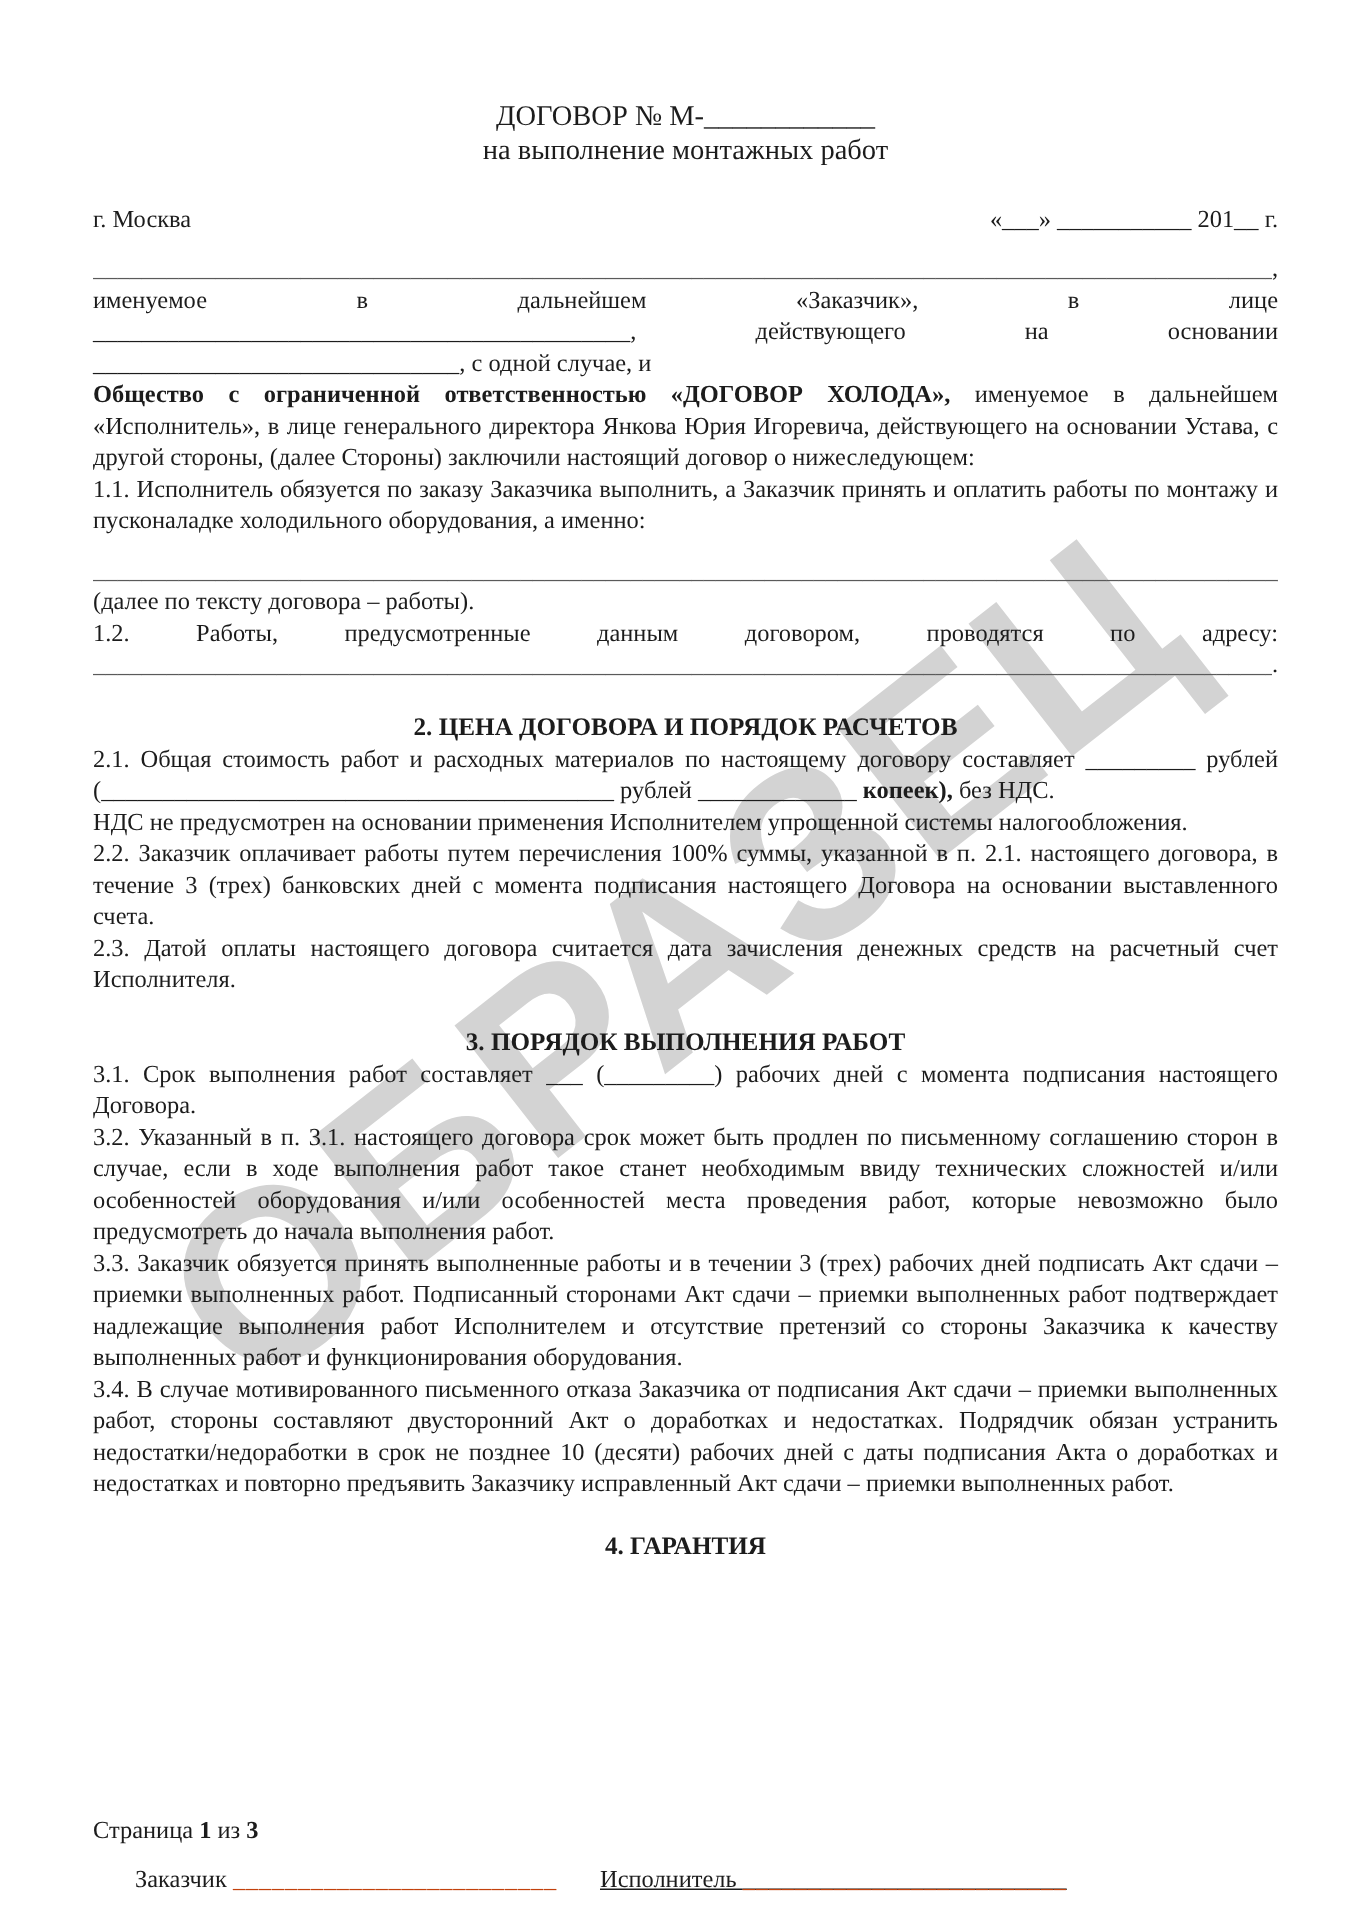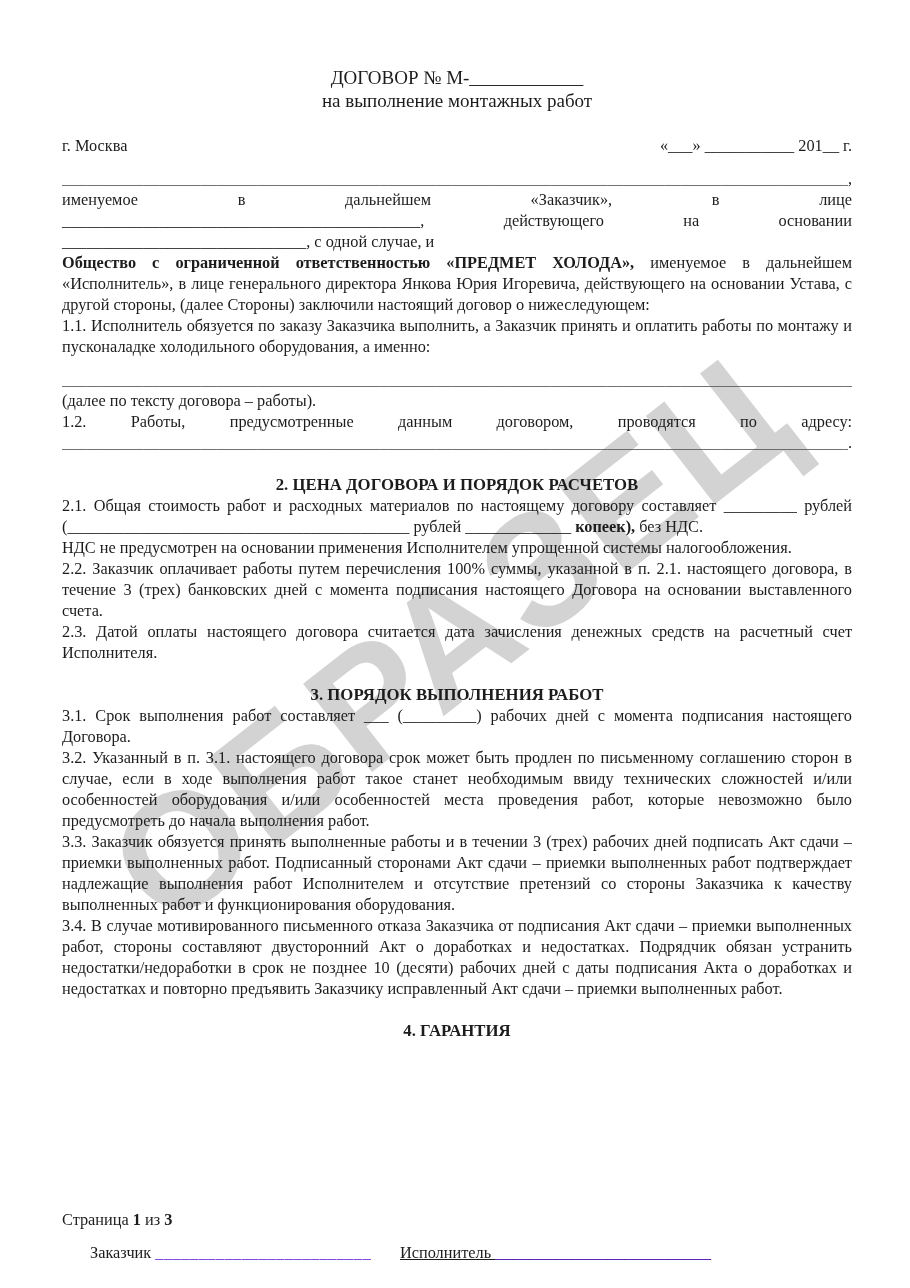--- a/index.html
+++ b/index.html
@@ -46,21 +46,21 @@
   .gap-lg { height:21px; }
   .gap-sm { height:12px; }
   .footer {
     position:absolute; left:62px; right:58px; bottom:24px;
     z-index:1; font-size:16.3px; line-height:21px;
   }
   .pageno { text-align:left; margin-bottom:12px; }
   .sigrow { position:relative; height:22px; }
   .sig-customer { position:absolute; left:28px; top:0; white-space:nowrap; }
   .sig-contractor { position:absolute; left:338px; top:0; white-space:nowrap;text-decoration:underline; }
-  .sigline { color:#6d28d9; letter-spacing:0.5px; }
+  .sigline { color:#c2410c; letter-spacing:0.5px; }
 </style>
 </head>
 <body>
 
 <div class="page">
 
   <div class="watermark">ОБРАЗЕЦ</div>
 
   <div class="content">
     <div class="title">ДОГОВОР № М-____________</div>
@@ -72,21 +72,21 @@
     </div>
 
     <div class="blocks" id="blocks">
         <div class="fill-line">
           <span class="fill-run">________________________________________________________________________________________________________________________</span>
           <span class="fill-tail">,</span>
         </div>
         <div class="para spread"><span>именуемое в дальнейшем «Заказчик», в лице</span></div>
         <div class="para spread"><span>____________________________________________, действующего на основании</span></div>
         <div class="para"><span>______________________________, с одной случае, и</span></div>
-        <div class="para"><span class="b">Общество с ограниченной ответственностью «ПРЕДМЕТ ХОЛОДА»,</span><span> именуемое в дальнейшем «Исполнитель», в лице генерального директора Янкова Юрия Игоревича, действующего на основании Устава, с другой стороны, (далее Стороны) заключили настоящий договор о нижеследующем:</span></div>
+        <div class="para"><span class="b">Общество с ограниченной ответственностью «ДОГОВОР ХОЛОДА»,</span><span> именуемое в дальнейшем «Исполнитель», в лице генерального директора Янкова Юрия Игоревича, действующего на основании Устава, с другой стороны, (далее Стороны) заключили настоящий договор о нижеследующем:</span></div>
         <div class="para"><span>1.1. Исполнитель обязуется по заказу Заказчика выполнить, а Заказчик принять и оплатить работы по монтажу и пусконаладке холодильного оборудования, а именно:</span></div>
         <div class="gap-sm"></div>
         <div class="fill-line">
           <span class="fill-run">________________________________________________________________________________________________________________________</span>
         </div>
         <div class="para"><span>(далее по тексту договора – работы).</span></div>
         <div class="para spread"><span>1.2. Работы, предусмотренные данным договором, проводятся по адресу:</span></div>
         <div class="fill-line">
           <span class="fill-run">________________________________________________________________________________________________________________________</span>
           <span class="fill-tail">.</span>

